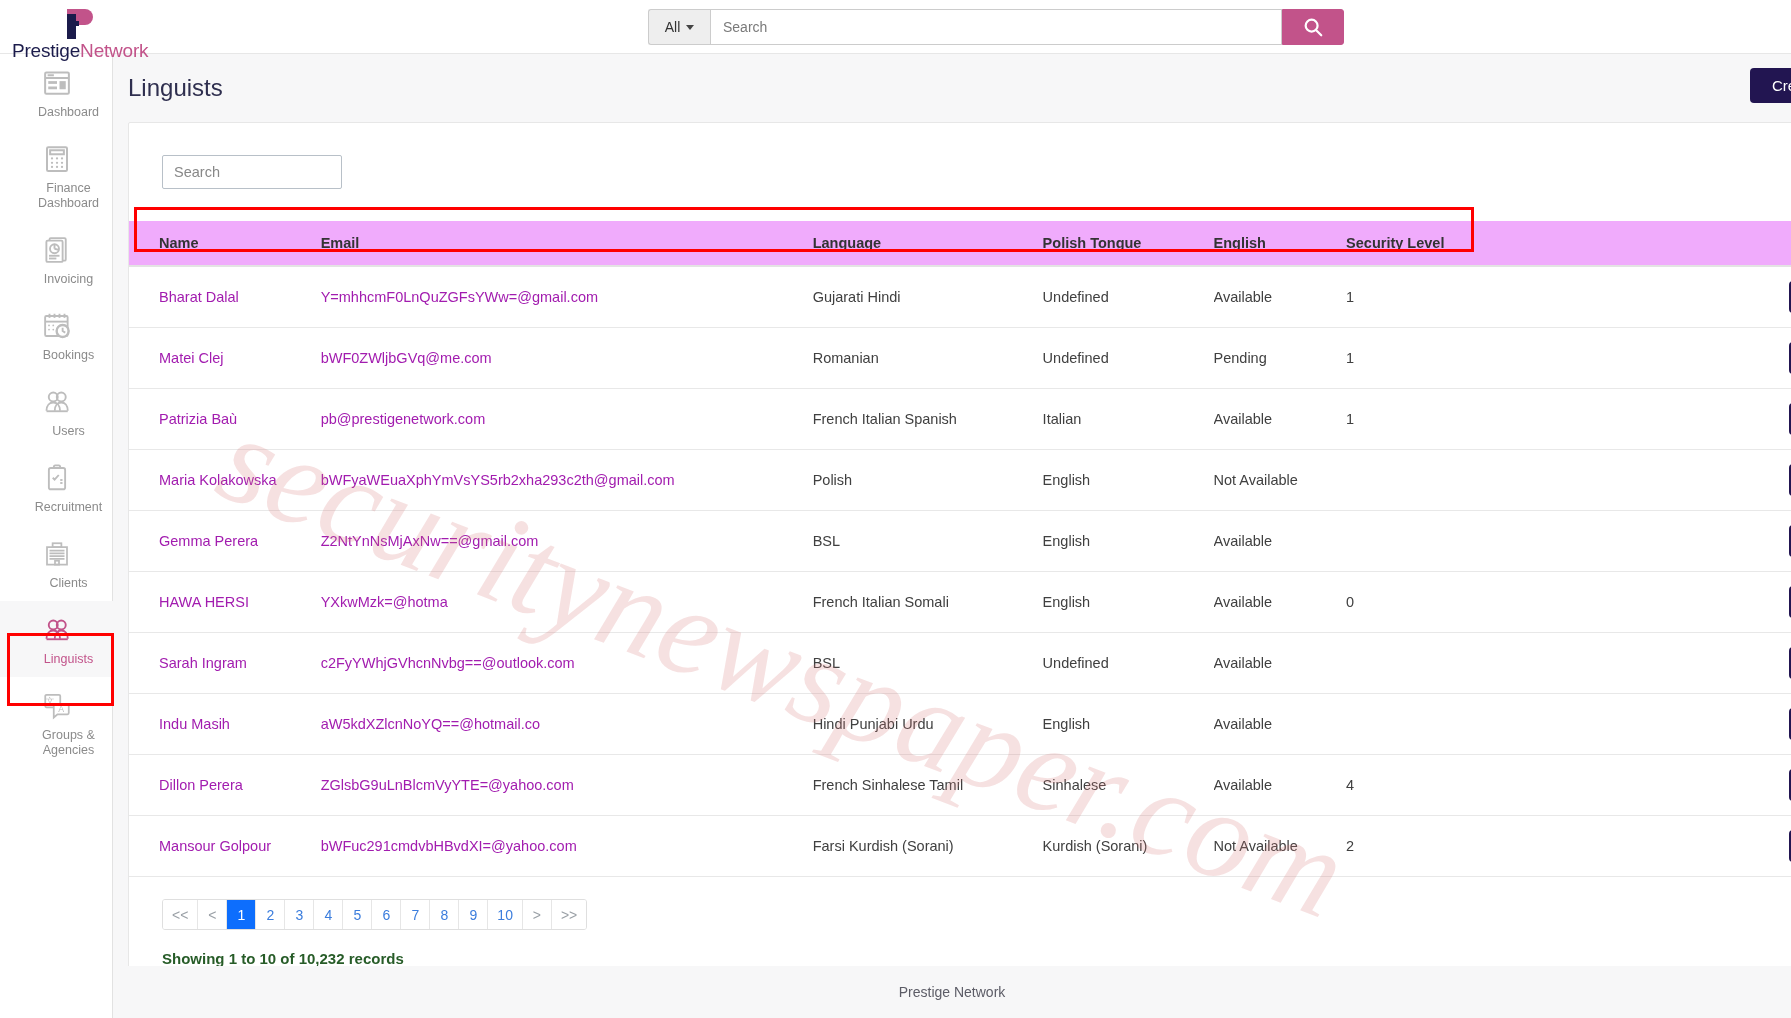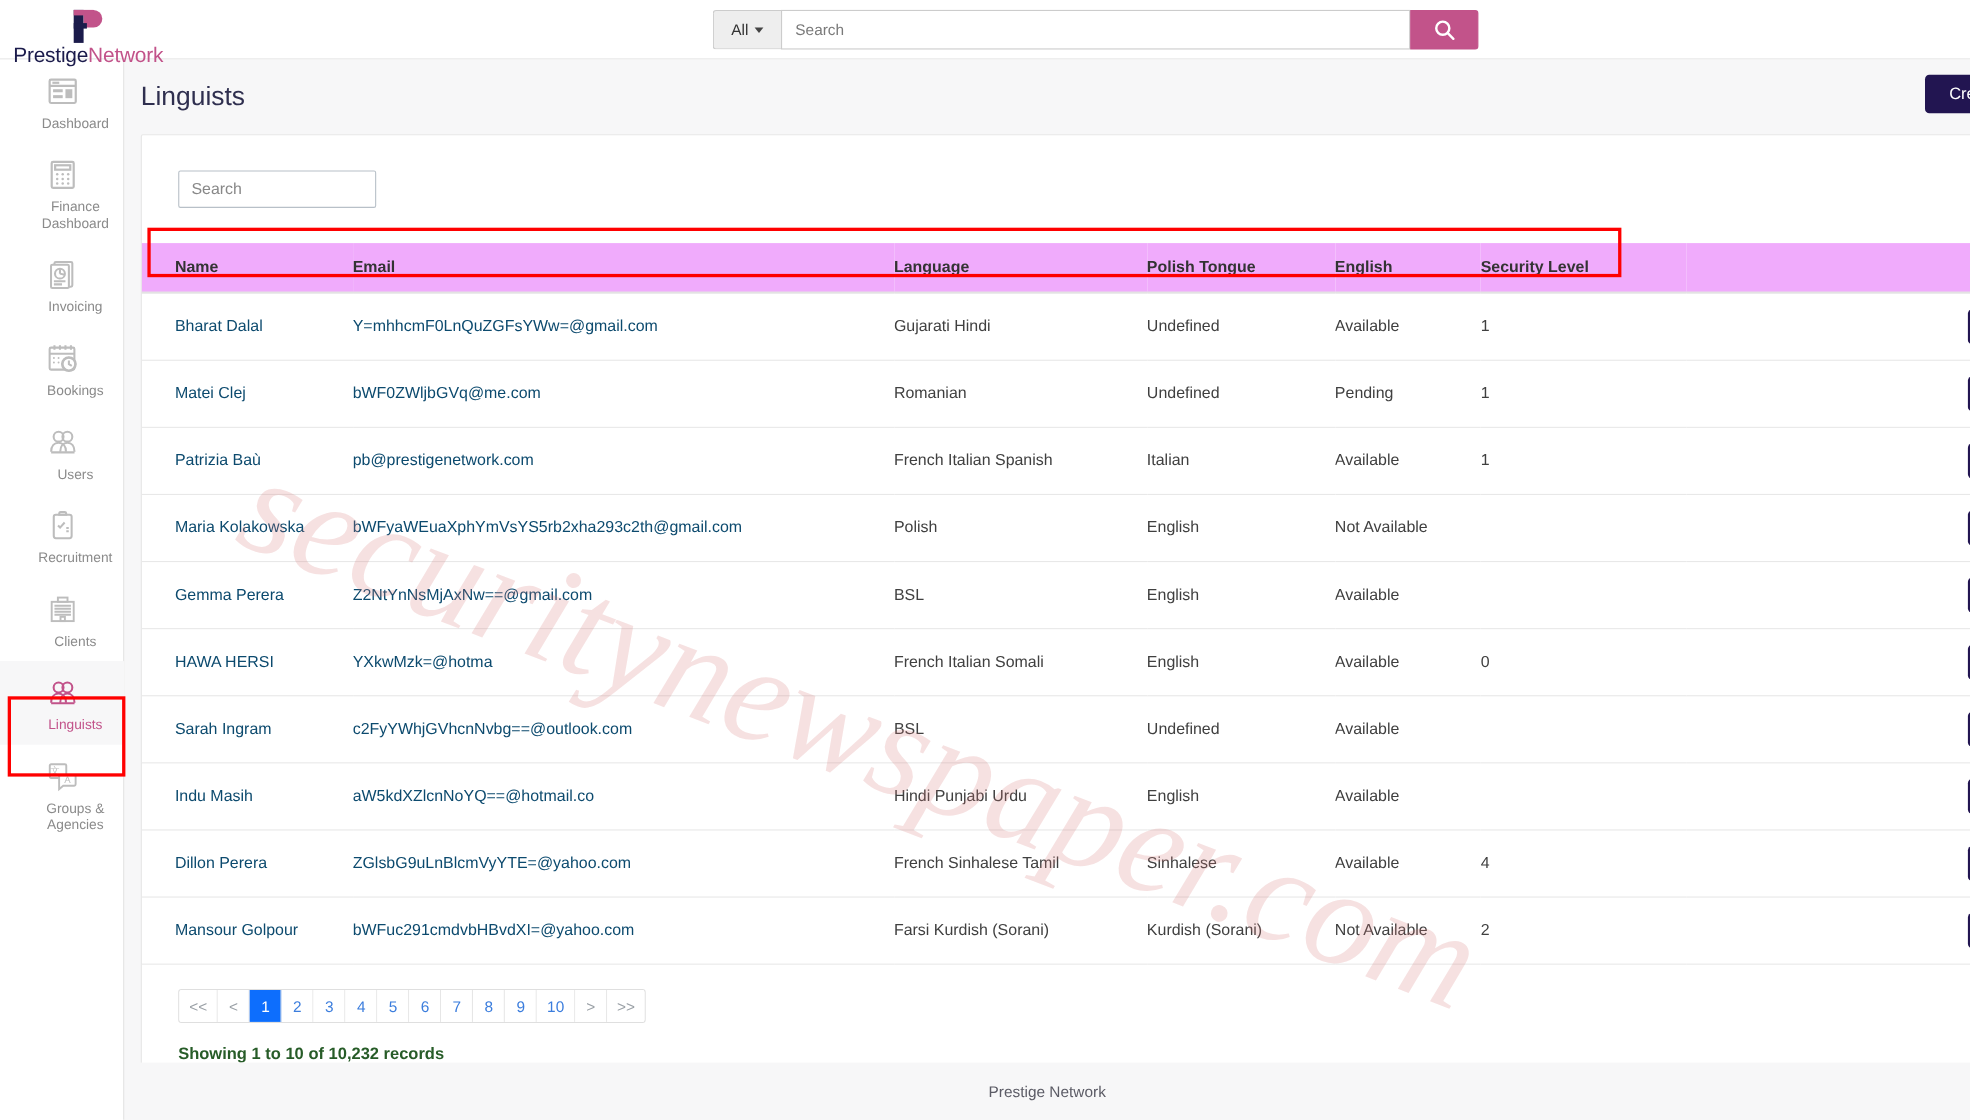--- a/index.html
+++ b/index.html
@@ -142,21 +142,21 @@
     vertical-align: middle;
     white-space: nowrap; overflow: hidden;
   }
   .c-name  { width: 185px; padding-left: 30px !important; }
   .c-email { width: 475px; }
   .c-lang  { width: 222px; }
   .c-mt    { width: 165px; }
   .c-stat  { width: 128px; }
   .c-sec   { width: 180px; }
   .c-act   { width: 290px; }
-  a.link { color: #0c4a6e; text-decoration: none; cursor: pointer; }
+  a.link { color: #a21caf; text-decoration: none; cursor: pointer; }
   .view-btn {
     background: #221551; color: #fff;
     border: 0; border-radius: 4px;
     padding: 8px 20px;
     font-size: 14px; font-family: inherit; cursor: pointer;
     float: right; margin-right: -26px;
   }
 
   
   .pager {

